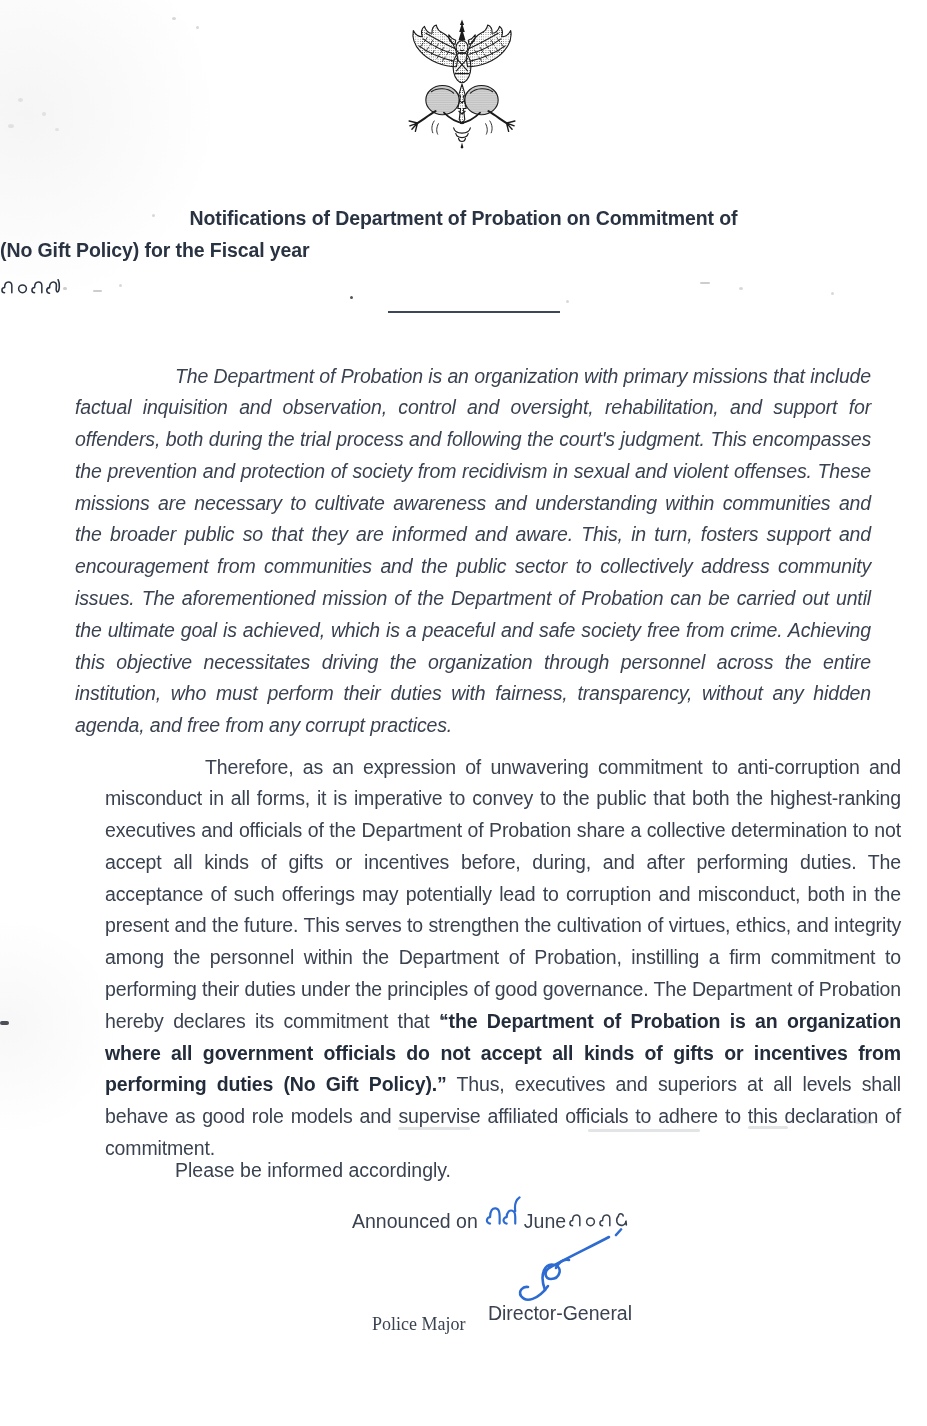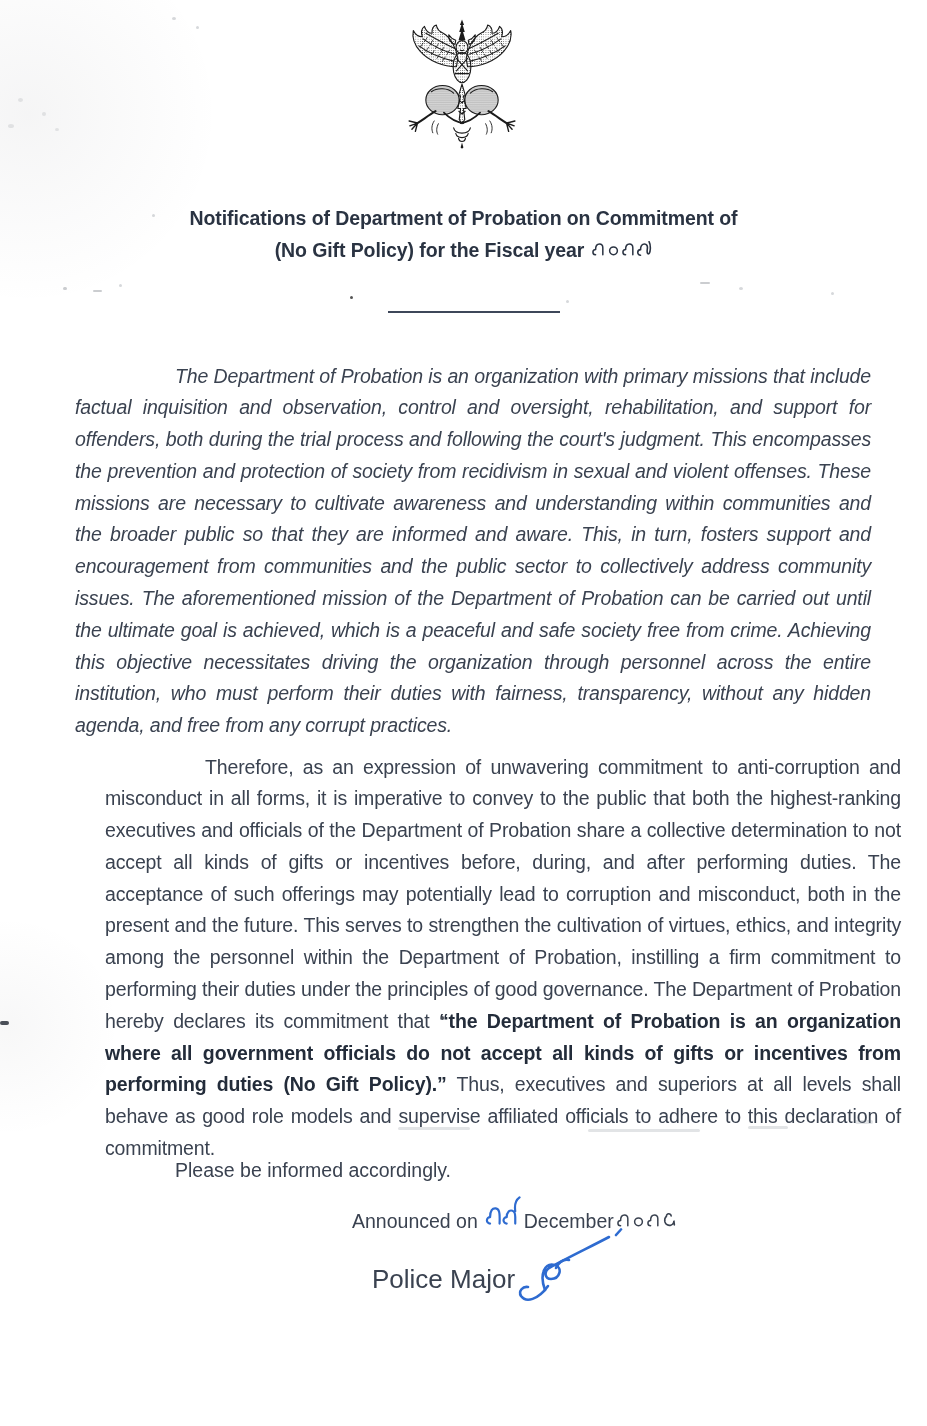--- a/index.html
+++ b/index.html
@@ -17,40 +17,40 @@
       radial-gradient(circle at 3% 8%, rgba(60,60,70,0.05), transparent 12%),
       radial-gradient(circle at 1% 72%, rgba(60,60,70,0.04), transparent 8%),
       #ffffff;
   }
   .emblem{position:absolute;left:390px;top:18px;width:144px;height:160px;}
   .title-block{
     position:absolute;top:202px;left:0;width:927px;
     text-align:center;font-size:19.5px;font-weight:600;color:#2a3342;
     line-height:32.4px;letter-spacing:-0.1px;
   }
-  .title-line3{display:flex;justify-content:center;align-items:baseline;gap:7px;}
+  .title-line3{display:flex;justify-content:center;align-items:baseline;gap:7px;flex-direction:column;}
   .thai-digits{display:inline-flex;align-items:flex-end;gap:0px;transform:translateY(2px);}
   .thai-digits svg{display:block;}
   .rule{position:absolute;left:388px;top:311px;width:172px;height:2px;background:#3d4759;}
   .body-par{
     position:absolute;left:75px;width:796px;
     font-size:19.5px;line-height:31.8px;letter-spacing:-0.15px;
     text-align:justify;color:#3a4250;
   }
   .par1{top:341px;text-indent:100px;font-style:italic;}
   .par2{top:732px;text-indent:100px;margin-left:30px;}
   .seg-bold{font-weight:700;color:#232c3a;}
   .closing-line{position:absolute;left:175px;top:1159px;font-size:19.5px;color:#3a4250;}
   .announce-row{
     position:absolute;left:352px;top:1190px;height:34px;
     display:flex;align-items:baseline;gap:2px;font-size:19.5px;color:#3a4250;
   }
   .hand-day{transform:translateY(6px);}
   .sig-scribble{position:absolute;left:512px;top:1228px;width:118px;height:78px;}
-  .rank-label{position:absolute;left:372px;top:1264px;font-size:26px;color:#3a4250;}
+  .rank-label{position:absolute;left:372px;top:1314px;font-size:18px;color:#3a4250;font-family:Liberation Serif, serif;}
   .sig-block{
     position:absolute;left:390px;top:1297px;width:340px;
     text-align:center;font-size:19.5px;line-height:32.6px;color:#3a4250;
   }
   
   .speck{position:absolute;border-radius:50%;background:#8a8f98;}
   .dash-mark{position:absolute;background:#6a7078;border-radius:2px;}
   .smudge{position:absolute;background:#7c828c;opacity:.22;border-radius:3px;}
   .faint{opacity:.35;}
   .vfaint{opacity:.2;}
@@ -139,21 +139,21 @@
   <div class="closing-line">Please be informed accordingly.</div>
 
   <div class="announce-row">
     <span>Announced on</span>
     <span class="hand-day" aria-label="๒๗">
       <svg width="42" height="38" viewBox="0 0 44 40" fill="none" stroke="#2e6bd0" stroke-width="2.3" stroke-linecap="round">
         <path d="M10.5 29 a3.4 3.4 0 1 1 0.1 -6.8 M10.5 22.2 C10.5 15.5 13 12.5 16.5 13 C20 13.5 21 17 20.5 29"></path>
         <path d="M28 29 a3.4 3.4 0 1 1 0.1 -6.8 M28 22.2 C28 17 31 14.5 34 15.5 C36.5 16.3 37 19 37 22 L37 29 M37 16 C36 9 38 4 41.5 1.5"></path>
       </svg>
     </span>
-    <span>December</span>
+    <span>June</span>
     <span class="thai-digits" aria-label="๒๐๒๔">
       <svg width="15" height="21" viewBox="0 0 17 22" fill="none" stroke="#3a4250" stroke-width="1.7" stroke-linecap="round">
           <path d="M5.2,18.2 a3.1,3.1 0 1 1 0.15,-6.2 M5.2,12 C5.2,8 7,5.8 9.6,5.8 C12.3,5.8 13.4,7.8 13.4,10.2 L13.4,18.2"></path>
         </svg>
       <svg width="15" height="21" viewBox="0 0 17 22" fill="none" stroke="#3a4250" stroke-width="1.7">
           <circle cx="8.5" cy="13.6" r="4.4"></circle>
         </svg>
       <svg width="15" height="21" viewBox="0 0 17 22" fill="none" stroke="#3a4250" stroke-width="1.7" stroke-linecap="round">
           <path d="M5.2,18.2 a3.1,3.1 0 1 1 0.15,-6.2 M5.2,12 C5.2,8 7,5.8 9.6,5.8 C12.3,5.8 13.4,7.8 13.4,10.2 L13.4,18.2"></path>
         </svg>
@@ -168,20 +168,21 @@
       <path d="M36 58 C26 72 14 75 9 68 C6 63 11 58 16 59"></path>
       <path d="M33 62 C27 46 33 34 43 37 C51 39.5 48 51 39 51 C33 51 31.5 44 37 40 C55 30 78 19 97 9"></path>
       <path d="M44 40 C47 34 52 31 57 32"></path>
       <path d="M104 7 L109 1.5"></path>
     </g>
   </svg>
 
   <div class="rank-label">Police Major</div>
 
   <div class="sig-block">
+    <div>Director-General</div>
   </div>
 
   <span class="speck faint" style="left:172px;top:17px;width:4px;height:3px;"></span>
   <span class="speck faint" style="left:196px;top:26px;width:3px;height:3px;"></span>
   <span class="speck vfaint" style="left:18px;top:98px;width:5px;height:4px;"></span>
   <span class="speck vfaint" style="left:42px;top:112px;width:4px;height:4px;"></span>
   <span class="speck vfaint" style="left:8px;top:124px;width:6px;height:4px;"></span>
   <span class="speck vfaint" style="left:55px;top:128px;width:4px;height:3px;"></span>
   <span class="speck faint" style="left:152px;top:214px;width:3px;height:3px;"></span>
   <span class="dash-mark faint" style="left:63px;top:287px;width:4px;height:3px;"></span>

